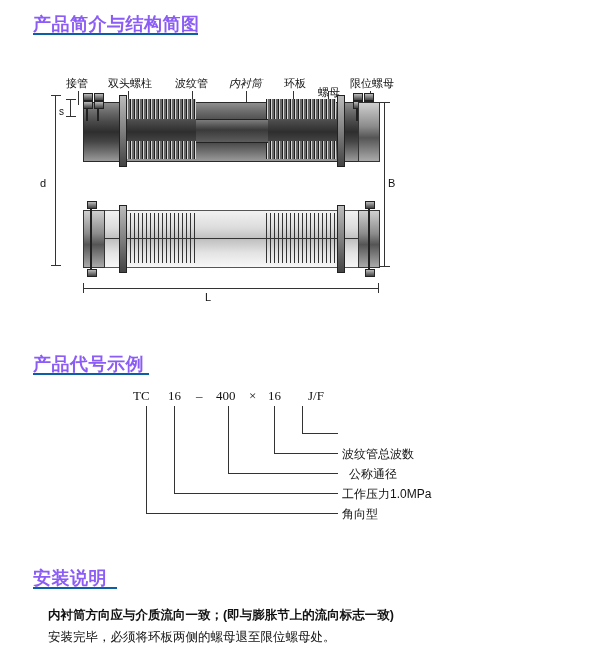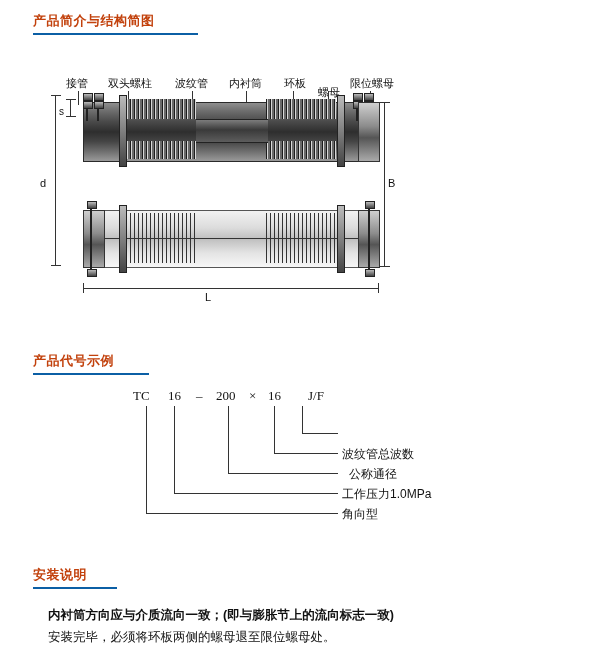--- a/index.html
+++ b/index.html
@@ -6,23 +6,23 @@
   body{
     width:600px;height:652px;
     background:#ffffff;
     font-family:"Liberation Sans","DejaVu Sans",sans-serif;
     color:#1a1a1a;
     position:relative;
     overflow:hidden;
   }
   .section-title{
     position:absolute;
-    font-size:13px;
+    font-size:18px;
     font-weight:bold;
-    color:#c2410c;
+    color:#8b5cf6;
     letter-spacing:0.5px;
   }
   .title-underline{
     position:absolute;
     height:2px;
     background:#0b5fa5;
   }
 
   
   #figure1{position:absolute;left:0;top:55px;width:600px;height:260px;}
@@ -133,21 +133,21 @@
 <body>
 
 <div class="section-title" style="left:33px;top:12px;">产品简介与结构简图</div>
 <div class="title-underline" style="left:33px;top:33px;width:165px;"></div>
 
 <div id="figure1">
 
   <div class="cal-label" style="left:66px;top:21px;">接管</div>
   <div class="cal-label" style="left:108px;top:21px;">双头螺柱</div>
   <div class="cal-label" style="left:175px;top:21px;">波纹管</div>
-  <div class="cal-label" style="left:229px;top:21px;">内衬筒</div>
+  <div class="cal-label" style="left:229px;top:21px;font-style:italic;">内衬筒</div>
   <div class="cal-label" style="left:284px;top:21px;">环板</div>
   <div class="cal-label" style="left:318px;top:30px;">螺母</div>
   <div class="cal-label" style="left:350px;top:21px;">限位螺母</div>
 
   <div class="lead" style="left:78px;top:36px;height:14px;"></div>
   <div class="lead" style="left:128px;top:36px;height:12px;"></div>
   <div class="lead" style="left:192px;top:36px;height:24px;"></div>
   <div class="lead" style="left:246px;top:36px;height:46px;"></div>
   <div class="lead" style="left:293px;top:36px;height:24px;"></div>
   <div class="lead" style="left:328px;top:36px;height:14px;"></div>
@@ -223,21 +223,21 @@
   <div class="vlabel" style="left:205px;top:236px;">L</div>
 </div>
 
 <div class="section-title" style="left:33px;top:352px;">产品代号示例</div>
 <div class="title-underline" style="left:33px;top:373px;width:116px;"></div>
 
 <div id="figure2">
   <div class="code-token" style="left:133px;top:18px;">TC</div>
   <div class="code-token" style="left:168px;top:18px;">16</div>
   <div class="code-token" style="left:196px;top:18px;">–</div>
-  <div class="code-token" style="left:216px;top:18px;">200</div>
+  <div class="code-token" style="left:216px;top:18px;">400</div>
   <div class="code-token" style="left:249px;top:18px;">×</div>
   <div class="code-token" style="left:268px;top:18px;">16</div>
   <div class="code-token" style="left:296px;top:18px;margin-left:12px;">J/F</div>
 
   <div class="cline-v" style="left:302px;top:36px;height:27px;"></div>
   <div class="cline-h" style="left:302px;top:63px;width:36px;"></div>
 
   <div class="cline-v" style="left:274px;top:36px;height:47px;"></div>
   <div class="cline-h" style="left:274px;top:83px;width:64px;"></div>
   <div class="code-desc" style="left:342px;top:76px;font-family:Liberation Mono, monospace;">波纹管总波数</div>

